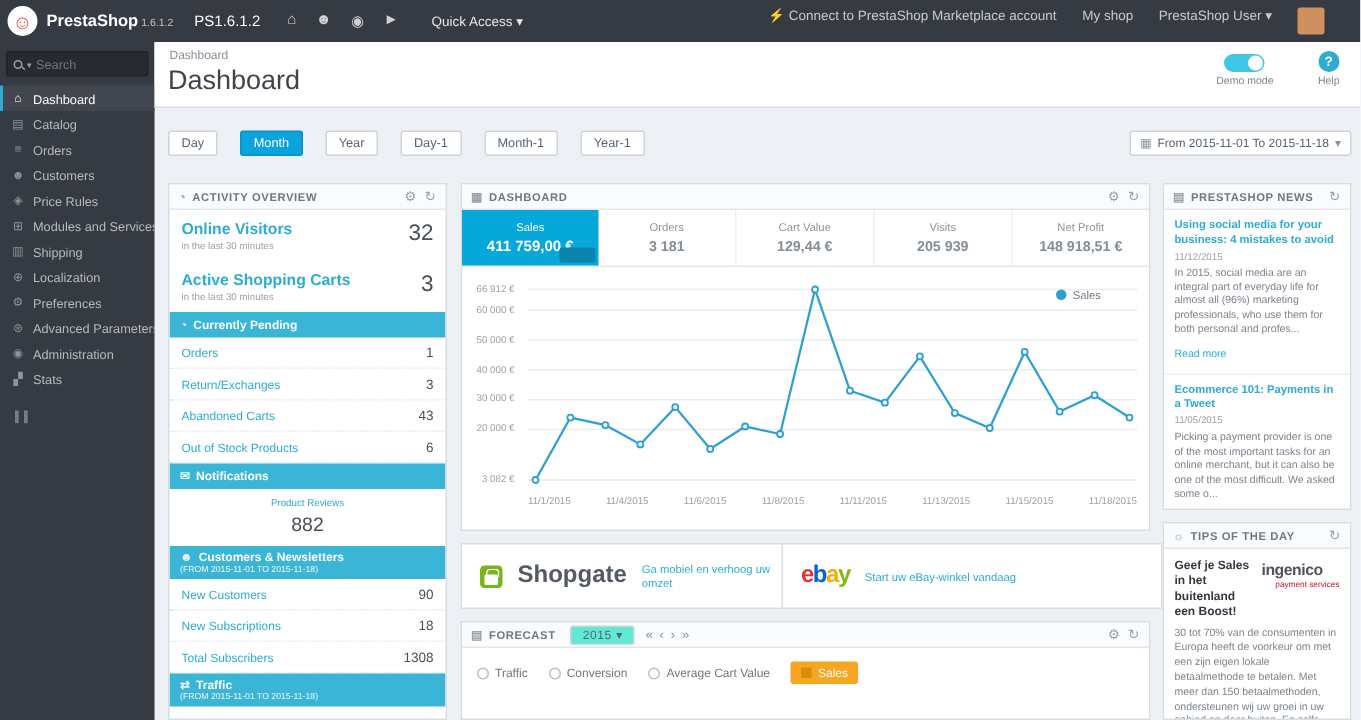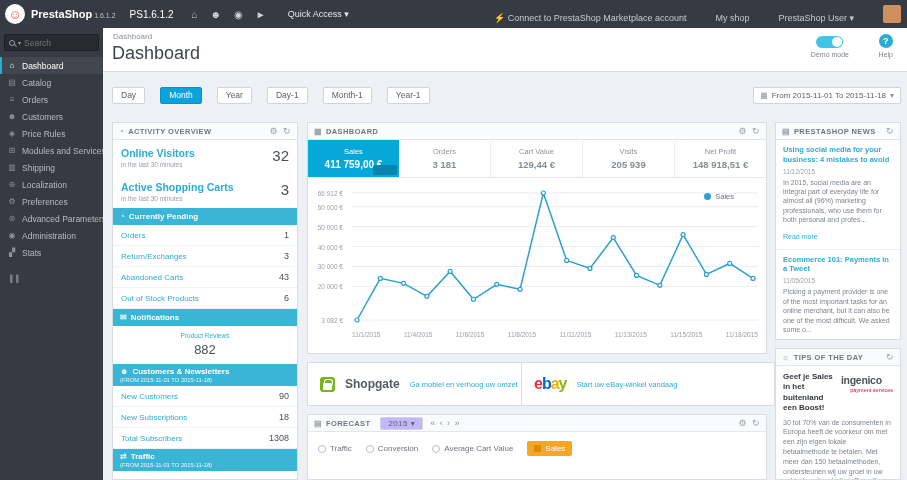--- a/index.html
+++ b/index.html
@@ -8,21 +8,21 @@
 
   
   .topbar{position:absolute;left:0;top:0;width:907px;height:28px;background:#363a42;display:flex;align-items:center;color:#fff;z-index:9}
   .logo{width:20px;height:20px;border-radius:50%;background:#fff;margin-left:5px;display:flex;align-items:center;justify-content:center;color:#e84a3c;font-size:13px;flex:none}
   .brand{font-size:11px;font-weight:bold;margin-left:6px;white-space:nowrap}
   .brand .ver{font-size:7px;font-weight:normal;color:#bfc3c9;margin-left:2px}
   .shopname{font-size:10px;margin-left:14px;color:#fff;white-space:nowrap}
   .topicons{display:flex;gap:13px;margin-left:18px;font-size:10px;color:#cfd3d8}
   .topicons span{cursor:pointer}
   .quick{margin-left:22px;font-size:9px;color:#e4e6e9;cursor:pointer;white-space:nowrap}
-  .top-right{margin-left:auto;display:flex;align-items:flex-end;gap:29px;margin-right:6px;font-size:9px;color:#c6cad0;white-space:nowrap}
+  .top-right{margin-left:auto;display:flex;align-items:flex-start;gap:17px;margin-right:24px;font-size:9px;color:#c6cad0;white-space:nowrap}
   .top-right .itm{cursor:pointer}
   .avatar{width:18px;height:18px;border-radius:2px;background:#cf8f5e;flex:none;display:flex;align-items:center;justify-content:center;color:#7a4b22;font-size:10px;cursor:pointer}
 
   
   .sidebar{position:absolute;left:0;top:28px;width:103px;height:452px;background:#363a42}
   .search-box{margin:6px 4px 6px;height:17px;background:#272b31;border:1px solid #1e2125;border-radius:2px;display:flex;align-items:center;padding:0 4px;gap:3px}
   .mag{width:6px;height:6px;border:1px solid #99a0a8;border-radius:50%;position:relative;flex:none}
   .mag:after{content:"";position:absolute;width:3px;height:1px;background:#99a0a8;transform:rotate(45deg);right:-3px;bottom:-1px}
   .search-box .crt{font-size:6px;color:#99a0a8}
   .search-box input{background:transparent;border:none;outline:none;color:#aab0b7;font-size:8.5px;width:58px}
@@ -98,27 +98,27 @@
   .xlabels{display:flex;justify-content:space-between;font-size:6.5px;color:#9aa1aa;margin-top:3px;overflow:hidden}
   .xlabels span{white-space:nowrap}
 
   
   .ad{position:absolute;height:44px;background:#fff;border:1px solid #d8dce3;display:flex;align-items:center;padding:0 12px;gap:10px;top:362px}
   .ad-shopgate{left:307px;width:227px}
   .ad-ebay{left:521px;width:254px}
   .bag{width:15px;height:15px;background:#7ab41d;border-radius:3px;position:relative;flex:none}
   .bag:before{content:"";position:absolute;left:3px;right:3px;top:6px;bottom:2px;background:#fff;border-radius:1px}
   .bag:after{content:"";position:absolute;left:4px;top:2px;width:7px;height:5px;border:1.2px solid #fff;border-bottom:none;border-radius:3px 3px 0 0}
-  .sg-name{font-size:12px;color:#555b62;font-weight:bold}
+  .sg-name{font-size:16px;color:#555b62;font-weight:bold}
   .ad-link{font-size:7.5px;color:#2eacd1;cursor:pointer;line-height:1.2}
   .ebay-logo{font-size:16px;font-weight:bold;letter-spacing:-1px;line-height:1}
 
   
   .panel-forecast{left:307px;top:414px;width:460px;height:66px}
-  .year-box{margin-left:10px;height:13px;border:1px solid #cfd4db;border-radius:2px;font-size:8px;color:#5c636b;padding:0 7px;display:flex;align-items:center;background:#c4b5fd;font-weight:normal;cursor:pointer;gap:3px}
+  .year-box{margin-left:10px;height:13px;border:1px solid #cfd4db;border-radius:2px;font-size:8px;color:#5c636b;padding:0 7px;display:flex;align-items:center;background:#5eead4;font-weight:normal;cursor:pointer;gap:3px}
   .nav-btns{display:flex;gap:4px;margin-left:7px;color:#8d949e;font-size:9px;font-weight:normal}
   .nav-btns span{cursor:pointer}
   .flegend{display:flex;align-items:center;gap:14px;padding:9px 10px;font-size:8px;color:#6f767f}
   .fleg{display:flex;align-items:center;gap:4px;cursor:pointer}
   .fcirc{width:8px;height:8px;border-radius:50%;border:1px solid #b9bfc7;background:#fff;flex:none}
   .fchip{background:#f5a623;border-radius:2px;color:#fff;padding:3px 7px;display:flex;gap:4px;align-items:center;font-size:8px;cursor:pointer}
   .fchip .sq{width:7px;height:7px;background:#d88c0a;flex:none}
 
   
   .panel-news{left:775px;top:122px;width:126px;height:218px}

